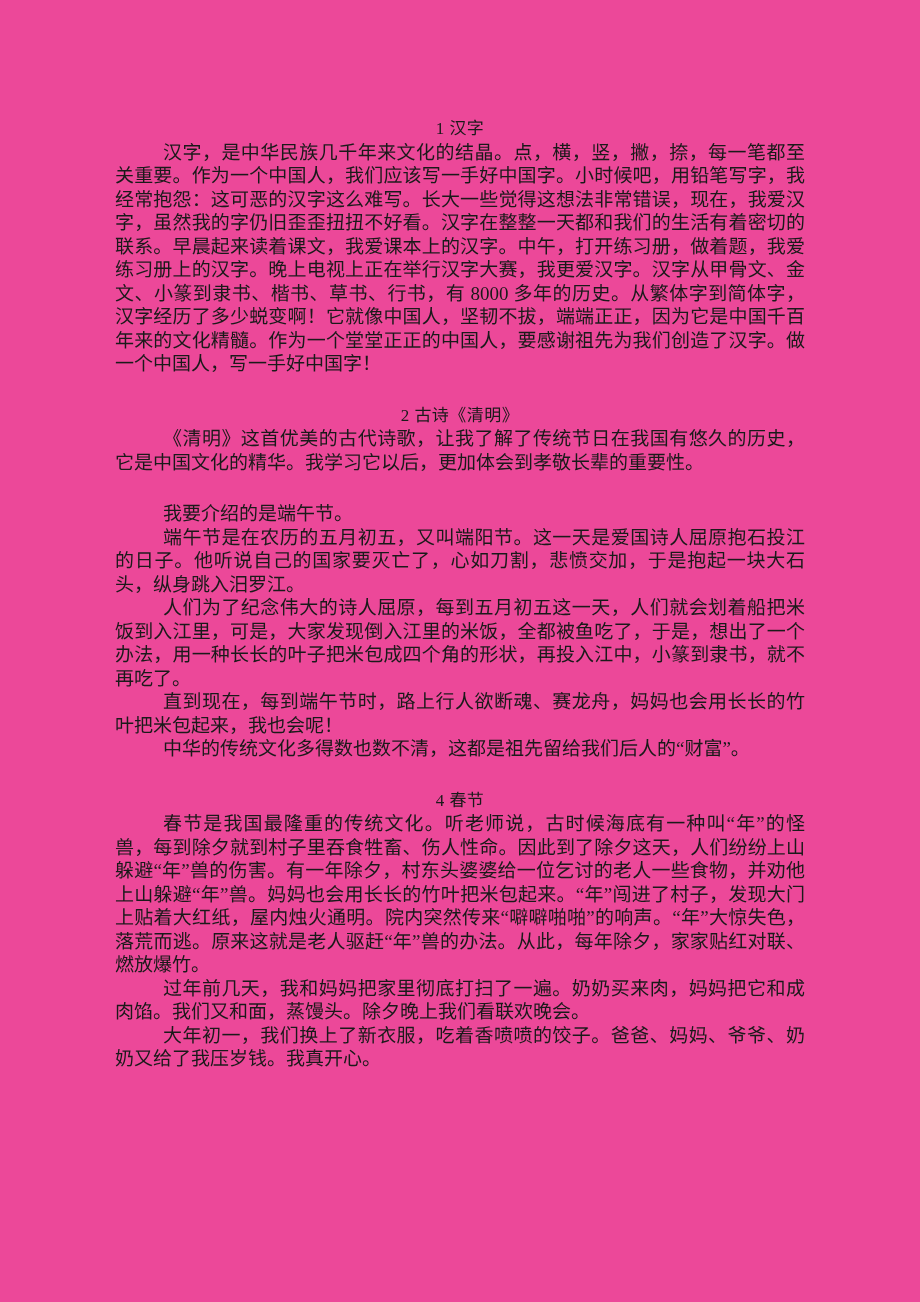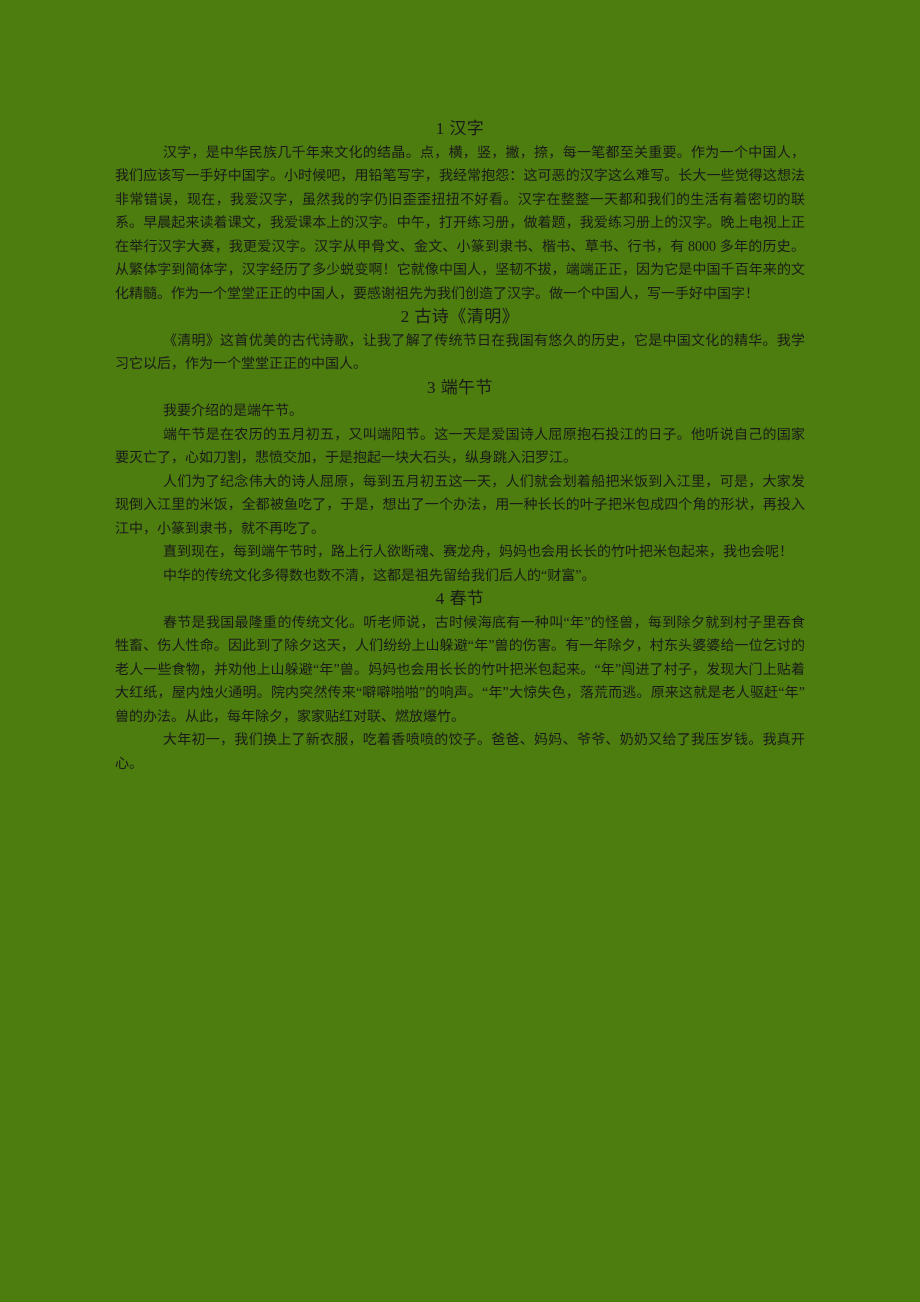--- a/index.html
+++ b/index.html
@@ -12,67 +12,68 @@
     height: 1302px;
     overflow: hidden;
     font-family: "Liberation Serif", "DejaVu Serif", serif;
     color: #1a1a1a;
   }
   .page {
     box-sizing: border-box;
     width: 920px;
     height: 1302px;
     padding: 117px 115px 40px 115px;
-    background: #4d7c0f;
+    background: #ec4899;
   }
   section {
     margin: 0;
   }
   section + section {
+    margin-top: 28px;
   }
   .section-title {
     margin: 0;
     font-size: 17px;
     font-weight: normal;
     line-height: 23.5px;
     text-align: center;
     letter-spacing: 0.5px;
   }
   .para {
     margin: 0;
-    font-size: 14px;
+    font-size: 19px;
     line-height: 23.5px;
     text-align: justify;
     text-indent: 48px;
     word-break: break-all;
   }
 </style>
 </head>
 <body>
 
 <div class="page">
 
   <section>
     <h2 class="section-title">1 汉字</h2>
     <p class="para">汉字，是中华民族几千年来文化的结晶。点，横，竖，撇，捺，每一笔都至关重要。作为一个中国人，我们应该写一手好中国字。小时候吧，用铅笔写字，我经常抱怨：这可恶的汉字这么难写。长大一些觉得这想法非常错误，现在，我爱汉字，虽然我的字仍旧歪歪扭扭不好看。汉字在整整一天都和我们的生活有着密切的联系。早晨起来读着课文，我爱课本上的汉字。中午，打开练习册，做着题，我爱练习册上的汉字。晚上电视上正在举行汉字大赛，我更爱汉字。汉字从甲骨文、金文、小篆到隶书、楷书、草书、行书，有 8000 多年的历史。从繁体字到简体字，汉字经历了多少蜕变啊！它就像中国人，坚韧不拔，端端正正，因为它是中国千百年来的文化精髓。作为一个堂堂正正的中国人，要感谢祖先为我们创造了汉字。做一个中国人，写一手好中国字！</p>
   </section>
 
   <section>
     <h2 class="section-title">2 古诗《清明》</h2>
-    <p class="para">《清明》这首优美的古代诗歌，让我了解了传统节日在我国有悠久的历史，它是中国文化的精华。我学习它以后，作为一个堂堂正正的中国人。</p>
+    <p class="para">《清明》这首优美的古代诗歌，让我了解了传统节日在我国有悠久的历史，它是中国文化的精华。我学习它以后，更加体会到孝敬长辈的重要性。</p>
   </section>
 
   <section>
-    <h2 class="section-title">3 端午节</h2>
     <p class="para">我要介绍的是端午节。</p>
     <p class="para">端午节是在农历的五月初五，又叫端阳节。这一天是爱国诗人屈原抱石投江的日子。他听说自己的国家要灭亡了，心如刀割，悲愤交加，于是抱起一块大石头，纵身跳入汨罗江。</p>
     <p class="para">人们为了纪念伟大的诗人屈原，每到五月初五这一天，人们就会划着船把米饭到入江里，可是，大家发现倒入江里的米饭，全都被鱼吃了，于是，想出了一个办法，用一种长长的叶子把米包成四个角的形状，再投入江中，小篆到隶书，就不再吃了。</p>
     <p class="para">直到现在，每到端午节时，路上行人欲断魂、赛龙舟，妈妈也会用长长的竹叶把米包起来，我也会呢！</p>
     <p class="para">中华的传统文化多得数也数不清，这都是祖先留给我们后人的“财富”。</p>
   </section>
 
   <section>
     <h2 class="section-title">4 春节</h2>
     <p class="para">春节是我国最隆重的传统文化。听老师说，古时候海底有一种叫“年”的怪兽，每到除夕就到村子里吞食牲畜、伤人性命。因此到了除夕这天，人们纷纷上山躲避“年”兽的伤害。有一年除夕，村东头婆婆给一位乞讨的老人一些食物，并劝他上山躲避“年”兽。妈妈也会用长长的竹叶把米包起来。“年”闯进了村子，发现大门上贴着大红纸，屋内烛火通明。院内突然传来“噼噼啪啪”的响声。“年”大惊失色，落荒而逃。原来这就是老人驱赶“年”兽的办法。从此，每年除夕，家家贴红对联、燃放爆竹。</p>
+    <p class="para">过年前几天，我和妈妈把家里彻底打扫了一遍。奶奶买来肉，妈妈把它和成肉馅。我们又和面，蒸馒头。除夕晚上我们看联欢晚会。</p>
     <p class="para">大年初一，我们换上了新衣服，吃着香喷喷的饺子。爸爸、妈妈、爷爷、奶奶又给了我压岁钱。我真开心。</p>
   </section>
 
 </div>
 
 </body></html>

